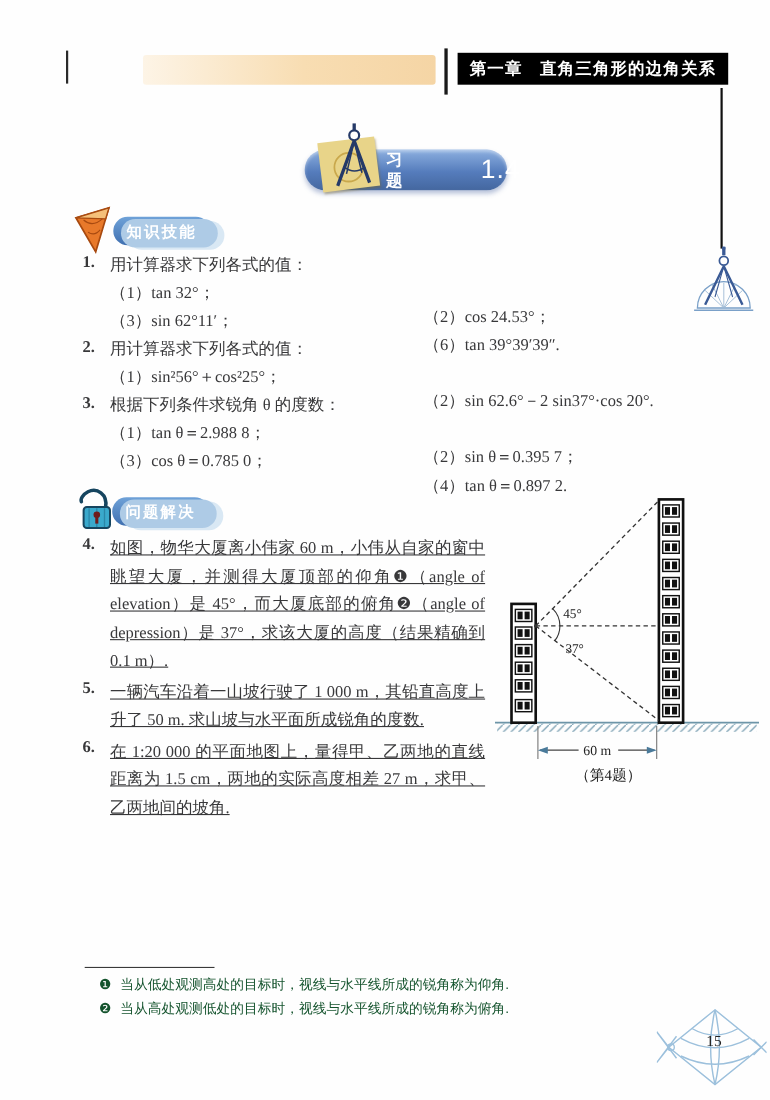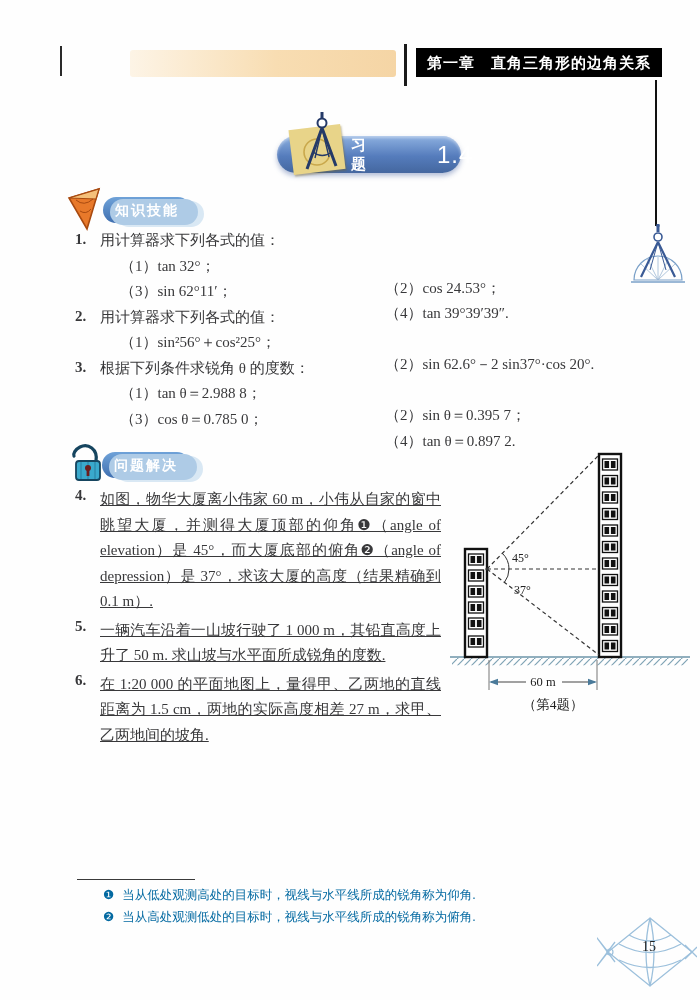--- a/index.html
+++ b/index.html
@@ -40,35 +40,35 @@
   .badge-knowledge{left:103px;top:197px;}
   .badge-solving{left:102px;top:452px;}
   .badge-icon-knowledge{position:absolute;left:66px;top:185px;z-index:3;}
   .badge-icon-solving{position:absolute;left:68px;top:441px;z-index:3;}
 
   
   .kproblems{position:absolute;left:75px;top:231px;width:600px;font-size:15px;}
   .pline{position:relative;height:25.5px;}
   .pnum{position:absolute;left:0;font-weight:bold;}
   .pstem{position:absolute;left:25px;}
-  .ppart.left{position:absolute;left:25px;margin-left:20px;}
+  .ppart.left{position:absolute;left:25px;}
   .ppart.right{position:absolute;left:310px;margin-top:22px;}
 
   
   .sproblems{position:absolute;left:75px;top:487px;width:378px;font-size:15px;}
   .sproblem{position:relative;margin-bottom:3px;}
   .sproblem .pnum{top:0;}
   .sproblem p{margin:0 12px 0 25px;line-height:25.5px;text-align:justify;text-decoration:underline;}
 
   
   .figure{position:absolute;left:450px;top:442px;}
 
   
   .fnrule{position:absolute;left:77px;top:879px;width:118px;border-top:1.5px solid #3a3a3a;}
-  .fnline{position:absolute;left:103px;width:440px;font:12.5px/1.5 "Liberation Sans",sans-serif;color:#0369a1;}
+  .fnline{position:absolute;left:90px;width:440px;font:12.5px/1.5 "Liberation Sans",sans-serif;color:#14532d;}
   .fn1{top:886px;} .fn2{top:908px;}
   .fnmark{margin-right:8px;}
 
   
   .fish{position:absolute;left:597px;top:913px;}
 </style>
 </head>
 <body>
 
 <div class="page">
@@ -116,21 +116,21 @@
     <div class="pline">
       <span class="pnum">1.</span>
       <span class="pstem">用计算器求下列各式的值：</span>
     </div>
     <div class="pline">
       <span class="ppart left">（1）tan 32°；</span>
       <span class="ppart right">（2）cos 24.53°；</span>
     </div>
     <div class="pline">
       <span class="ppart left">（3）sin 62°11′；</span>
-      <span class="ppart right">（4）tan 39°39′39″.</span>
+      <span class="ppart right">（6）tan 39°39′39″.</span>
     </div>
     <div class="pline">
       <span class="pnum">2.</span>
       <span class="pstem">用计算器求下列各式的值：</span>
     </div>
     <div class="pline">
       <span class="ppart left">（1）sin²56°＋cos²25°；</span>
       <span class="ppart right">（2）sin 62.6°－2 sin37°·cos 20°.</span>
     </div>
     <div class="pline">

